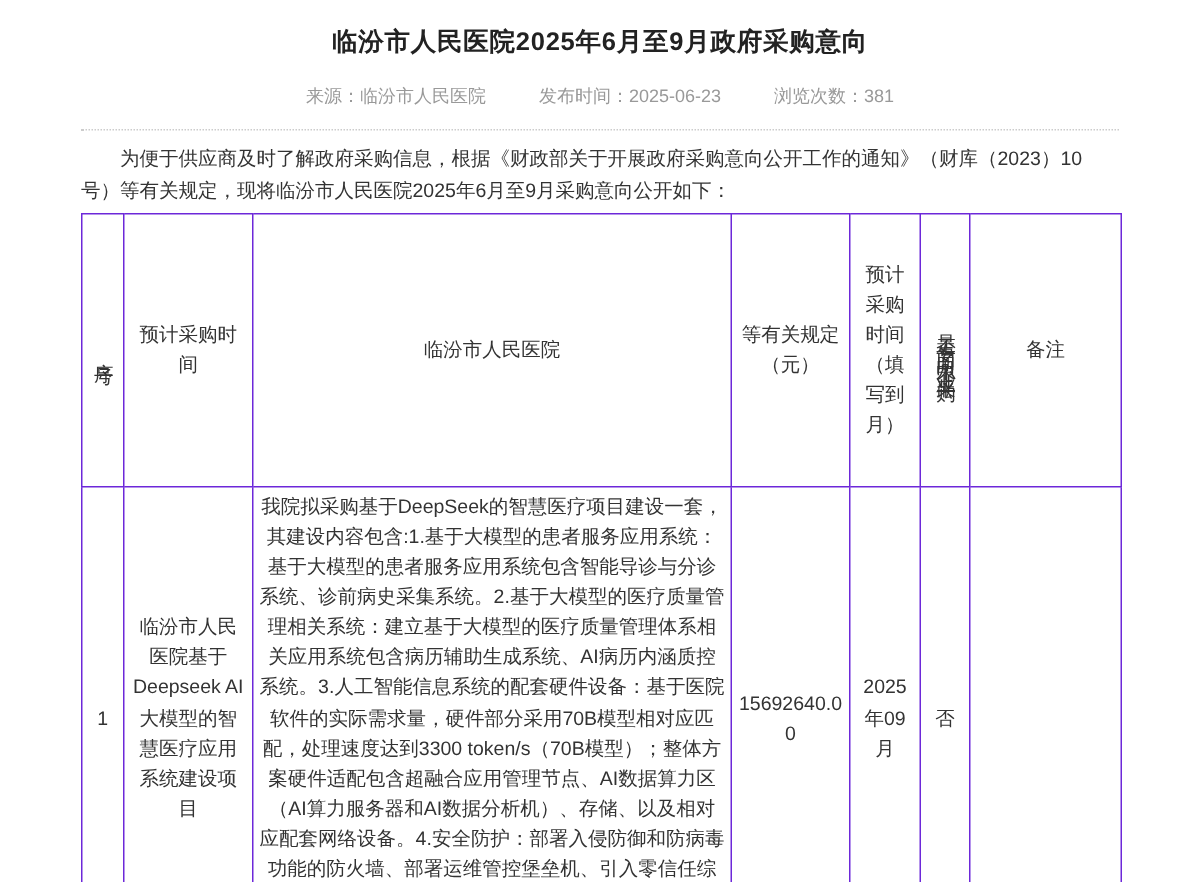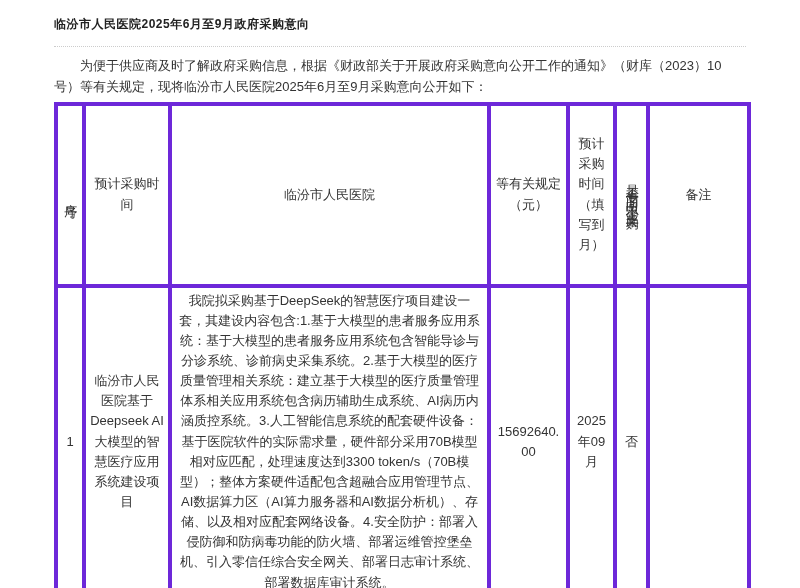--- a/index.html
+++ b/index.html
@@ -8,22 +8,22 @@
     width: 800px; height: 588px;
     background: #ffffff;
     overflow: hidden;
     font-family: "Liberation Sans", "DejaVu Sans", sans-serif;
     color: #333333;
   }
   .page { padding: 0 54px; }
 
   .doc-title {
     margin: 16px 0 0 0;
-    text-align: left;
-    font-size: 12px;
+    text-align: center;
+    font-size: 17px;
     font-weight: bold;
     color: #222222;
     letter-spacing: 0.5px;
   }
 
   .meta-bar {
     margin-top: 17px;
     text-align: center;
     font-size: 12px;
     color: #999999;
@@ -46,21 +46,21 @@
 
   table.proc-table {
     margin-top: 4px;
     width: 693px;
     border-collapse: collapse;
     table-layout: fixed;
     font-size: 13px;
     color: #333333;
   }
   .proc-table th, .proc-table td {
-    border: 4px solid #6d28d9;
+    border: 1px solid #6d28d9;
     text-align: center;
     vertical-align: middle;
     font-weight: normal;
     padding: 3px 4px;
     line-height: 1.55;
     word-break: break-word;
   }
   .proc-table thead tr { height: 182px; }
   .proc-table tbody tr { height: 184px; }
 
@@ -80,20 +80,25 @@
     line-height: 1.1;
   }
 </style>
 </head>
 <body>
 
 <div class="page">
 
   <h1 class="doc-title">临汾市人民医院2025年6月至9月政府采购意向</h1>
 
+  <div class="meta-bar">
+    <span class="meta-item"><span>来源：</span><span>临汾市人民医院</span></span>
+    <span class="meta-item"><span>发布时间：</span><span>2025-06-23</span></span>
+    <span class="meta-item"><span>浏览次数：</span><span>381</span></span>
+  </div>
 
   <hr class="divider">
 
   <p class="intro">为便于供应商及时了解政府采购信息，根据《财政部关于开展政府采购意向公开工作的通知》（财库（2023）10号）等有关规定，现将临汾市人民医院2025年6月至9月采购意向公开如下：</p>
 
   <table class="proc-table">
     <colgroup>
       <col class="col-seq">
         <col class="col-name">
         <col class="col-demand">

